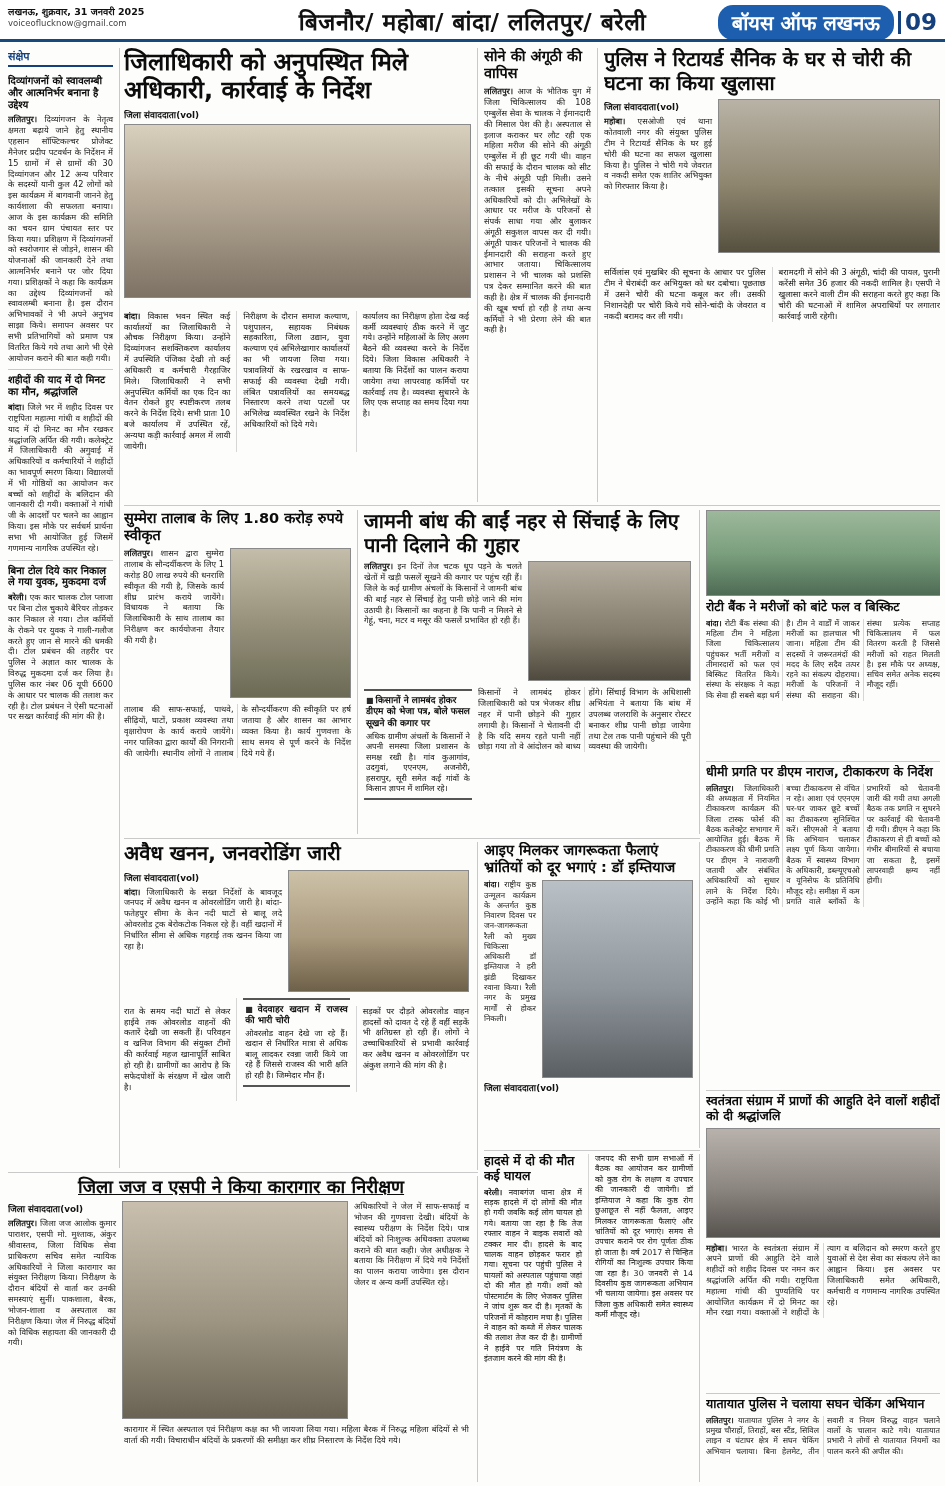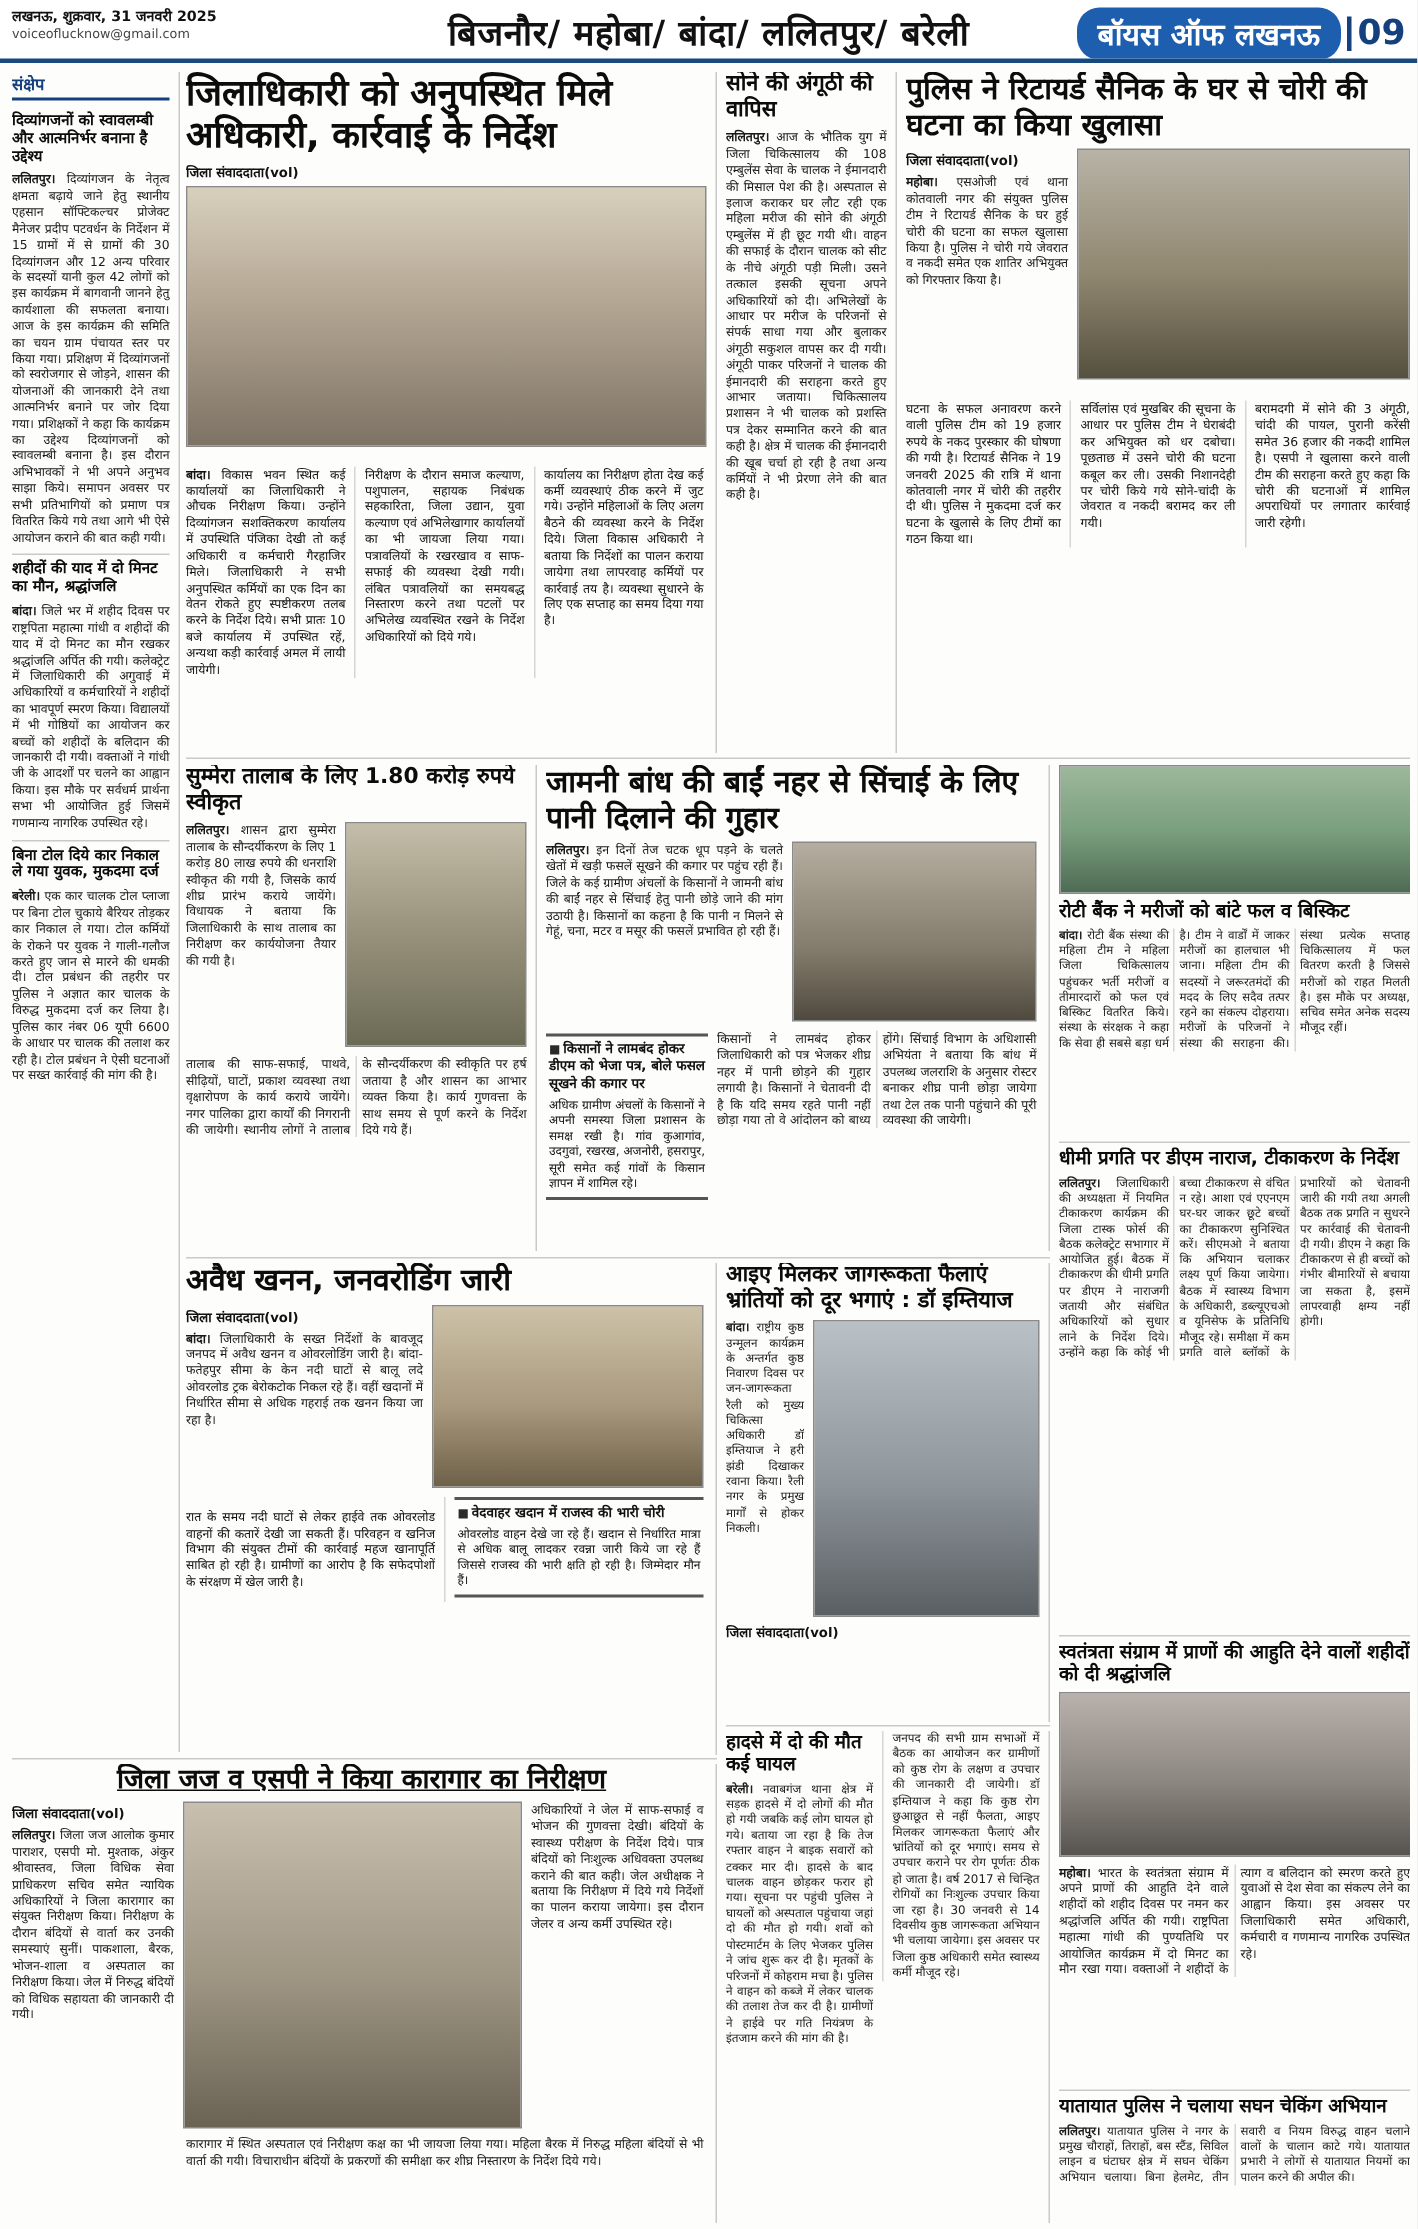--- a/index.html
+++ b/index.html
@@ -103,21 +103,20 @@
   <section class="abs" style="left:604px;top:48px;width:336px;height:454px;">
     <h1 class="hl hl-lg">पुलिस ने रिटायर्ड सैनिक के घर से चोरी की घटना का किया खुलासा</h1>
     <div class="rowflex" style="margin-top:2px;">
       <div style="width:108px;flex:none;">
         <div class="byline">जिला संवाददाता(vol)</div>
         <p class="body" style="margin:0;"><b>महोबा।</b> <span>एसओजी एवं थाना कोतवाली नगर की संयुक्त पुलिस टीम ने रिटायर्ड सैनिक के घर हुई चोरी की घटना का सफल खुलासा किया है। पुलिस ने चोरी गये जेवरात व नकदी समेत एक शातिर अभियुक्त को गिरफ्तार किया है।</span></p>
       </div>
       <div class="photo ph-police" style="flex:1;height:152px;"></div>
     </div>
     <div class="tcols" style="margin-top:6px;">
-      <p class="tcol">घटना के सफल अनावरण करने वाली पुलिस टीम को 19 हजार रुपये के नकद पुरस्कार की घोषणा की गयी है। रिटायर्ड सैनिक ने 19 जनवरी 2025 की रात्रि में थाना कोतवाली नगर में चोरी की तहरीर दी थी। पुलिस ने मुकदमा दर्ज कर घटना के खुलासे के लिए टीमों का गठन किया था।</p>
       <p class="tcol">सर्विलांस एवं मुखबिर की सूचना के आधार पर पुलिस टीम ने घेराबंदी कर अभियुक्त को धर दबोचा। पूछताछ में उसने चोरी की घटना कबूल कर ली। उसकी निशानदेही पर चोरी किये गये सोने-चांदी के जेवरात व नकदी बरामद कर ली गयी।</p>
       <p class="tcol">बरामदगी में सोने की 3 अंगूठी, चांदी की पायल, पुरानी करेंसी समेत 36 हजार की नकदी शामिल है। एसपी ने खुलासा करने वाली टीम की सराहना करते हुए कहा कि चोरी की घटनाओं में शामिल अपराधियों पर लगातार कार्रवाई जारी रहेगी।</p>
     </div>
   </section>
 
   <div class="abs hline" style="left:124px;top:505px;width:816px;"></div>
 
   <section class="abs" style="left:124px;top:510px;width:234px;height:324px;border-right:1px solid #c9c9c9;padding-right:6px;">
     <h1 class="hl hl-md">सुम्मेरा तालाब के लिए 1.80 करोड़ रुपये स्वीकृत</h1>
     <div class="rowflex">
@@ -129,21 +128,21 @@
 
   <section class="abs" style="left:364px;top:510px;width:336px;height:324px;border-right:1px solid #c9c9c9;padding-right:8px;">
     <h1 class="hl hl-lg">जामनी बांध की बाईं नहर से सिंचाई के लिए पानी दिलाने की गुहार</h1>
     <div class="rowflex">
       <p class="body" style="margin:0;width:158px;flex:none;"><b>ललितपुर।</b> <span>इन दिनों तेज चटक धूप पड़ने के चलते खेतों में खड़ी फसलें सूखने की कगार पर पहुंच रही हैं। जिले के कई ग्रामीण अंचलों के किसानों ने जामनी बांध की बाईं नहर से सिंचाई हेतु पानी छोड़े जाने की मांग उठायी है। किसानों का कहना है कि पानी न मिलने से गेहूं, चना, मटर व मसूर की फसलें प्रभावित हो रही हैं।</span></p>
       <div class="photo ph-canal" style="flex:1;height:118px;"></div>
     </div>
     <div class="rowflex" style="margin-top:6px;">
       <div class="subbox" style="width:104px;flex:none;">
         <div class="sb-title"><span class="bullet">■</span><span>किसानों ने लामबंद होकर डीएम को भेजा पत्र, बोले फसल सूखने की कगार पर</span></div>
-        <div class="sb-body">अधिक ग्रामीण अंचलों के किसानों ने अपनी समस्या जिला प्रशासन के समक्ष रखी है। गांव कुआगांव, उदगुवां, रखरख, अजनोरी, हसरापुर, सूरी समेत कई गांवों के किसान ज्ञापन में शामिल रहे।</div>
+        <div class="sb-body">अधिक ग्रामीण अंचलों के किसानों ने अपनी समस्या जिला प्रशासन के समक्ष रखी है। गांव कुआगांव, उदगुवां, एएनएम, अजनोरी, हसरापुर, सूरी समेत कई गांवों के किसान ज्ञापन में शामिल रहे।</div>
       </div>
       <p class="body" style="margin:0;flex:1;column-count:2;column-gap:8px;column-rule:1px solid #d6d6d6;">किसानों ने लामबंद होकर जिलाधिकारी को पत्र भेजकर शीघ्र नहर में पानी छोड़ने की गुहार लगायी है। किसानों ने चेतावनी दी है कि यदि समय रहते पानी नहीं छोड़ा गया तो वे आंदोलन को बाध्य होंगे। सिंचाई विभाग के अधिशासी अभियंता ने बताया कि बांध में उपलब्ध जलराशि के अनुसार रोस्टर बनाकर शीघ्र पानी छोड़ा जायेगा तथा टेल तक पानी पहुंचाने की पूरी व्यवस्था की जायेगी।</p>
     </div>
   </section>
 
   <section class="abs" style="left:706px;top:510px;width:234px;height:248px;">
     <div class="photo ph-roti" style="height:84px;"></div>
     <h1 class="hl hl-sm" style="margin-top:4px;">रोटी बैंक ने मरीजों को बांटे फल व बिस्किट</h1>
     <p class="body" style="margin:0;column-count:3;column-gap:7px;column-rule:1px solid #d6d6d6;font-size:7.8px;"><b>बांदा।</b> <span>रोटी बैंक संस्था की महिला टीम ने महिला जिला चिकित्सालय पहुंचकर भर्ती मरीजों व तीमारदारों को फल एवं बिस्किट वितरित किये। संस्था के संरक्षक ने कहा कि सेवा ही सबसे बड़ा धर्म है। टीम ने वार्डों में जाकर मरीजों का हालचाल भी जाना। महिला टीम की सदस्यों ने जरूरतमंदों की मदद के लिए सदैव तत्पर रहने का संकल्प दोहराया। मरीजों के परिजनों ने संस्था की सराहना की। संस्था प्रत्येक सप्ताह चिकित्सालय में फल वितरण करती है जिससे मरीजों को राहत मिलती है। इस मौके पर अध्यक्ष, सचिव समेत अनेक सदस्य मौजूद रहीं।</span></p>
   </section>
@@ -167,20 +166,21 @@
       <div class="photo ph-mining" style="flex:1;height:120px;"></div>
     </div>
     <div class="tcols" style="margin-top:6px;">
       <p class="tcol">रात के समय नदी घाटों से लेकर हाईवे तक ओवरलोड वाहनों की कतारें देखी जा सकती हैं। परिवहन व खनिज विभाग की संयुक्त टीमों की कार्रवाई महज खानापूर्ति साबित हो रही है। ग्रामीणों का आरोप है कि सफेदपोशों के संरक्षण में खेल जारी है।</p>
       <div class="tcol">
         <div class="subbox" style="margin-top:0;">
           <div class="sb-title"><span class="bullet">■</span><span>वेदवाहर खदान में राजस्व की भारी चोरी</span></div>
           <div class="sb-body">ओवरलोड वाहन देखे जा रहे हैं। खदान से निर्धारित मात्रा से अधिक बालू लादकर रवन्ना जारी किये जा रहे हैं जिससे राजस्व की भारी क्षति हो रही है। जिम्मेदार मौन हैं।</div>
         </div>
       </div>
+      <p class="tcol">सड़कों पर दौड़ते ओवरलोड वाहन हादसों को दावत दे रहे हैं वहीं सड़कें भी क्षतिग्रस्त हो रही हैं। लोगों ने उच्चाधिकारियों से प्रभावी कार्रवाई कर अवैध खनन व ओवरलोडिंग पर अंकुश लगाने की मांग की है।</p>
     </div>
   </section>
 
   <section class="abs" style="left:484px;top:842px;width:216px;height:306px;border-right:1px solid #c9c9c9;padding-right:6px;">
     <h1 class="hl hl-md">आइए मिलकर जागरूकता फैलाएं भ्रांतियों को दूर भगाएं : डॉ इम्तियाज</h1>
     <div class="rowflex">
       <p class="body" style="margin:0;width:52px;flex:none;font-size:7.8px;"><b>बांदा।</b> <span>राष्ट्रीय कुष्ठ उन्मूलन कार्यक्रम के अन्तर्गत कुष्ठ निवारण दिवस पर जन-जागरूकता रैली को मुख्य चिकित्सा अधिकारी डॉ इम्तियाज ने हरी झंडी दिखाकर रवाना किया। रैली नगर के प्रमुख मार्गों से होकर निकली।</span></p>
       <div class="photo ph-aware" style="flex:1;height:196px;"></div>
     </div>
     <div class="byline" style="margin-top:4px;">जिला संवाददाता(vol)</div>

